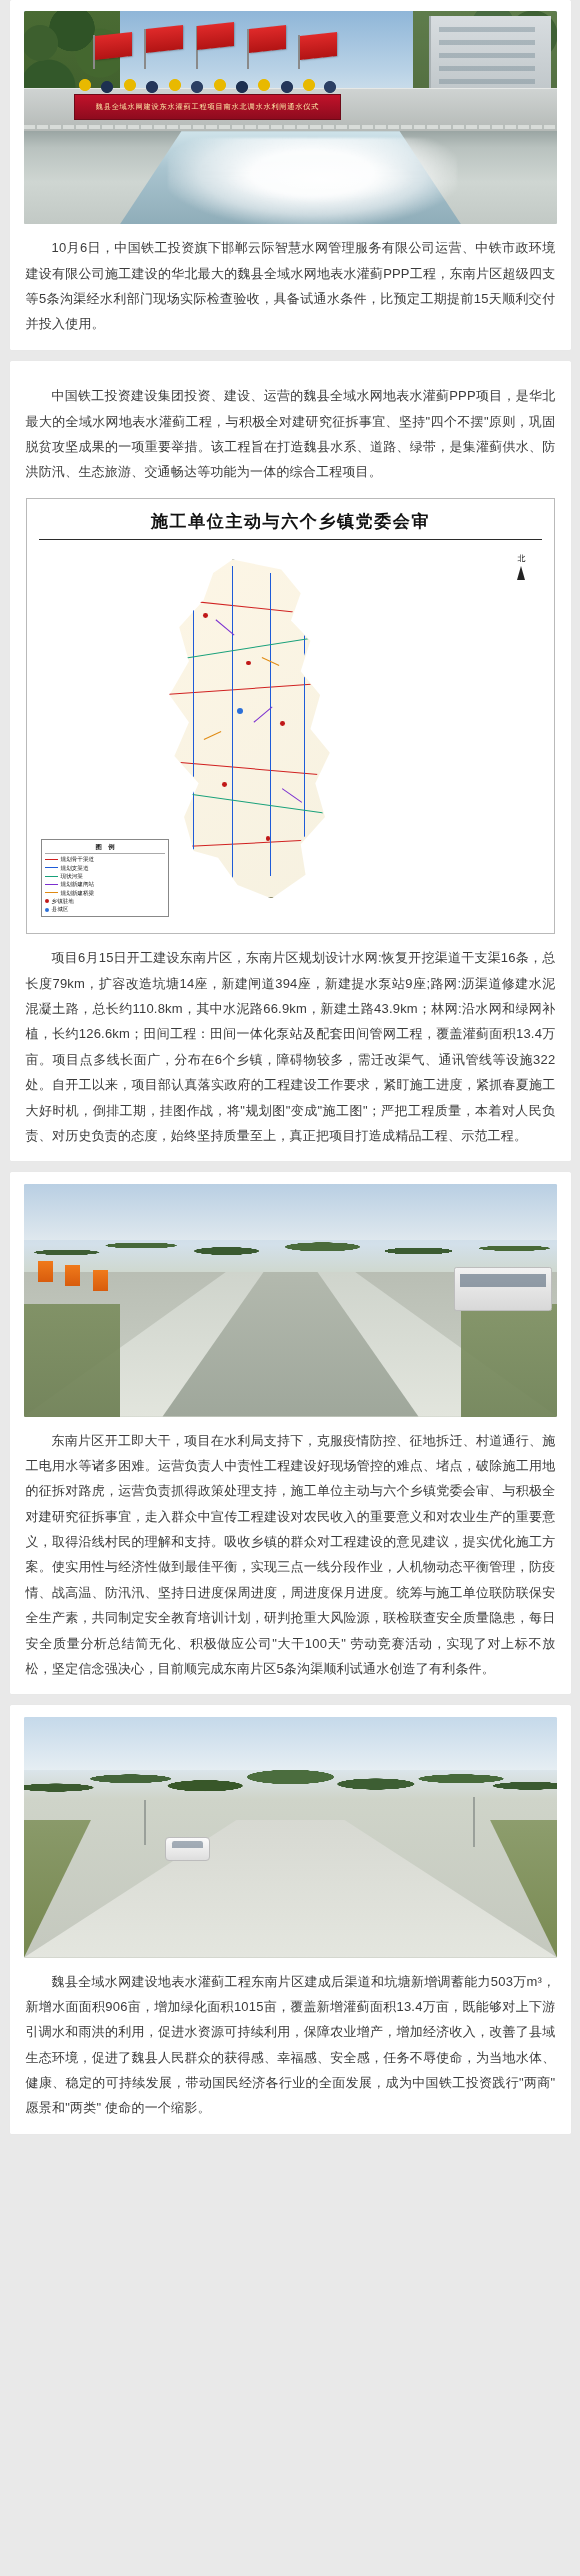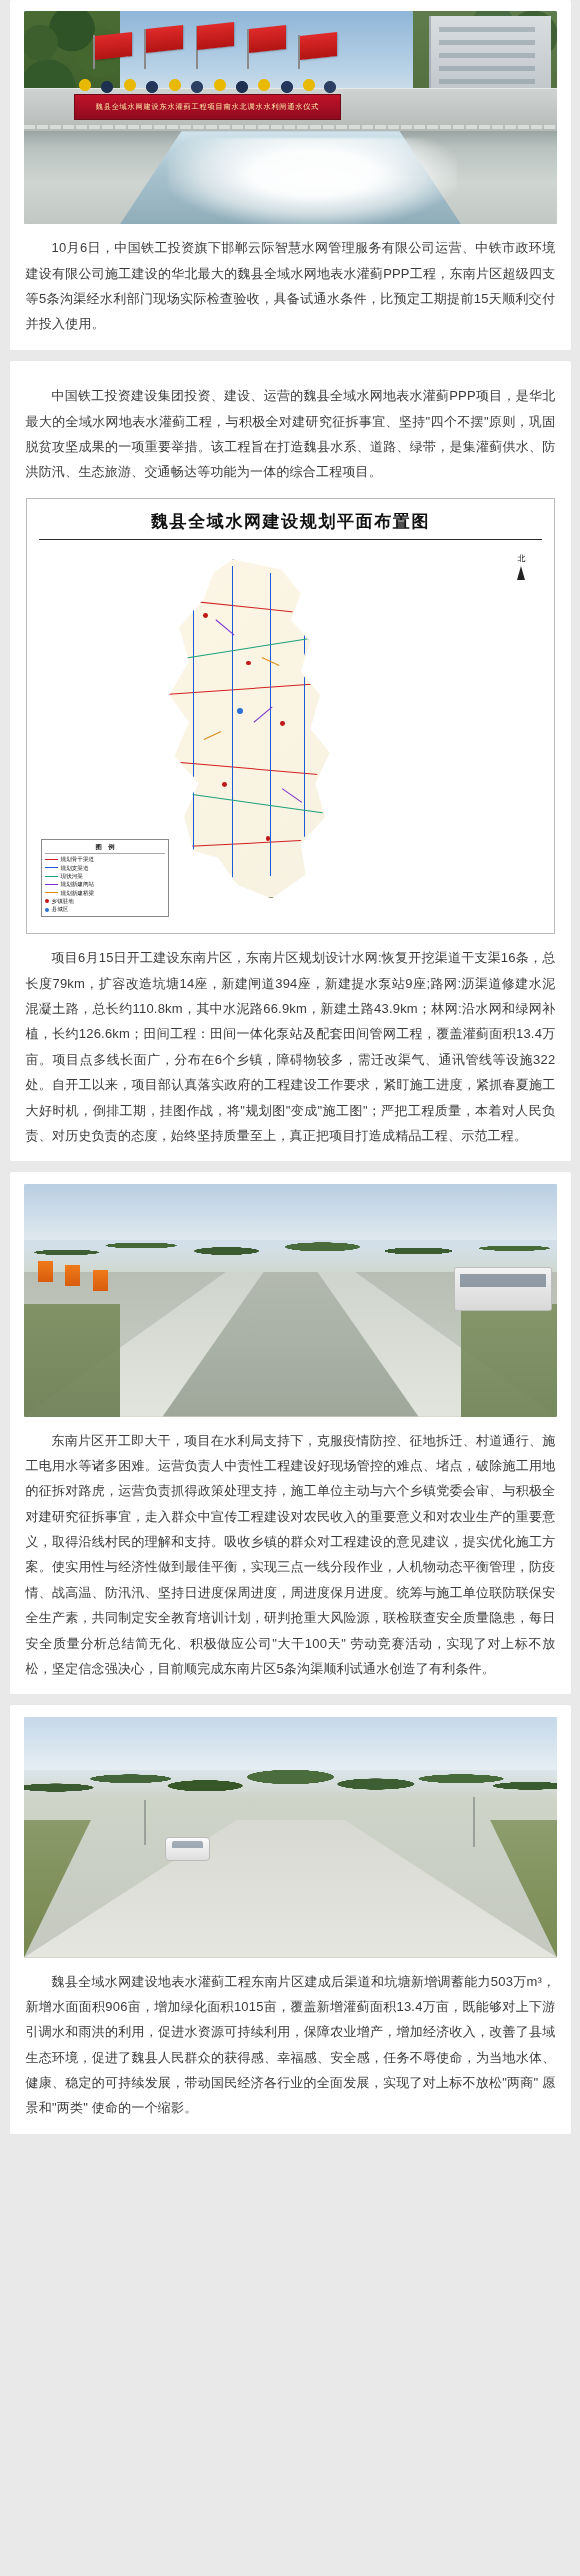--- a/index.html
+++ b/index.html
@@ -326,21 +326,21 @@
         <div class="rail"></div>
       </div>
     </div>
     <p class="body-text">10月6日，中国铁工投资旗下邯郸云际智慧水网管理服务有限公司运营、中铁市政环境建设有限公司施工建设的华北最大的魏县全域水网地表水灌蓟PPP工程，东南片区超级四支等5条沟渠经水利部门现场实际检查验收，具备试通水条件，比预定工期提前15天顺利交付并投入使用。</p>
   </div>
 
   <div class="card">
     <p class="body-text">中国铁工投资建设集团投资、建设、运营的魏县全域水网地表水灌蓟PPP项目，是华北最大的全域水网地表水灌蓟工程，与积极全对建研究征拆事宜、坚持"四个不摆"原则，巩固脱贫攻坚成果的一项重要举措。该工程旨在打造魏县水系、道路、绿带，是集灌蓟供水、防洪防汛、生态旅游、交通畅达等功能为一体的综合工程项目。</p>
 
     <div class="map-card">
-      <div class="map-title">魏县全域水网建设规划平面布置图</div>
+      <div class="map-title">施工单位主动与六个乡镇党委会审</div>
 
       <div class="map-body">
 
         <div class="compass">
           <span>北</span>
           <div class="arrow"></div>
         </div>
 
         <div class="map-shape"></div>
 
@@ -437,17 +437,17 @@
         <div class="sky"></div>
         <div class="treeline"></div>
         <div class="shoulder-l"></div>
         <div class="shoulder-r"></div>
         <div class="road"></div>
         <div class="pole" style="left:120px;top:83px;height:45px;"></div>
         <div class="pole" style="left:449px;top:80px;height:50px;"></div>
         <div class="car"></div>
       </div>
     </div>
-    <p class="body-text">魏县全域水网建设地表水灌蓟工程东南片区建成后渠道和坑塘新增调蓄能力503万m³，新增水面面积906亩，增加绿化面积1015亩，覆盖新增灌蓟面积13.4万亩，既能够对上下游引调水和雨洪的利用，促进水资源可持续利用，保障农业增产，增加经济收入，改善了县域生态环境，促进了魏县人民群众的获得感、幸福感、安全感，任务不辱使命，为当地水体、健康、稳定的可持续发展，带动国民经济各行业的全面发展，实现了对上标不放松"两商" 愿景和"两类" 使命的一个缩影。</p>
+    <p class="body-text">魏县全域水网建设地表水灌蓟工程东南片区建成后渠道和坑塘新增调蓄能力503万m³，新增水面面积906亩，增加绿化面积1015亩，覆盖新增灌蓟面积13.4万亩，既能够对上下游引调水和雨洪的利用，促进水资源可持续利用，保障农业增产，增加经济收入，改善了县域生态环境，促进了魏县人民群众的获得感、幸福感、安全感，任务不辱使命，为当地水体、健康、稳定的可持续发展，带动国民经济各行业的全面发展，成为中国铁工投资践行"两商" 愿景和"两类" 使命的一个缩影。</p>
   </div>
 
 </div>
 
 
 </body></html>

